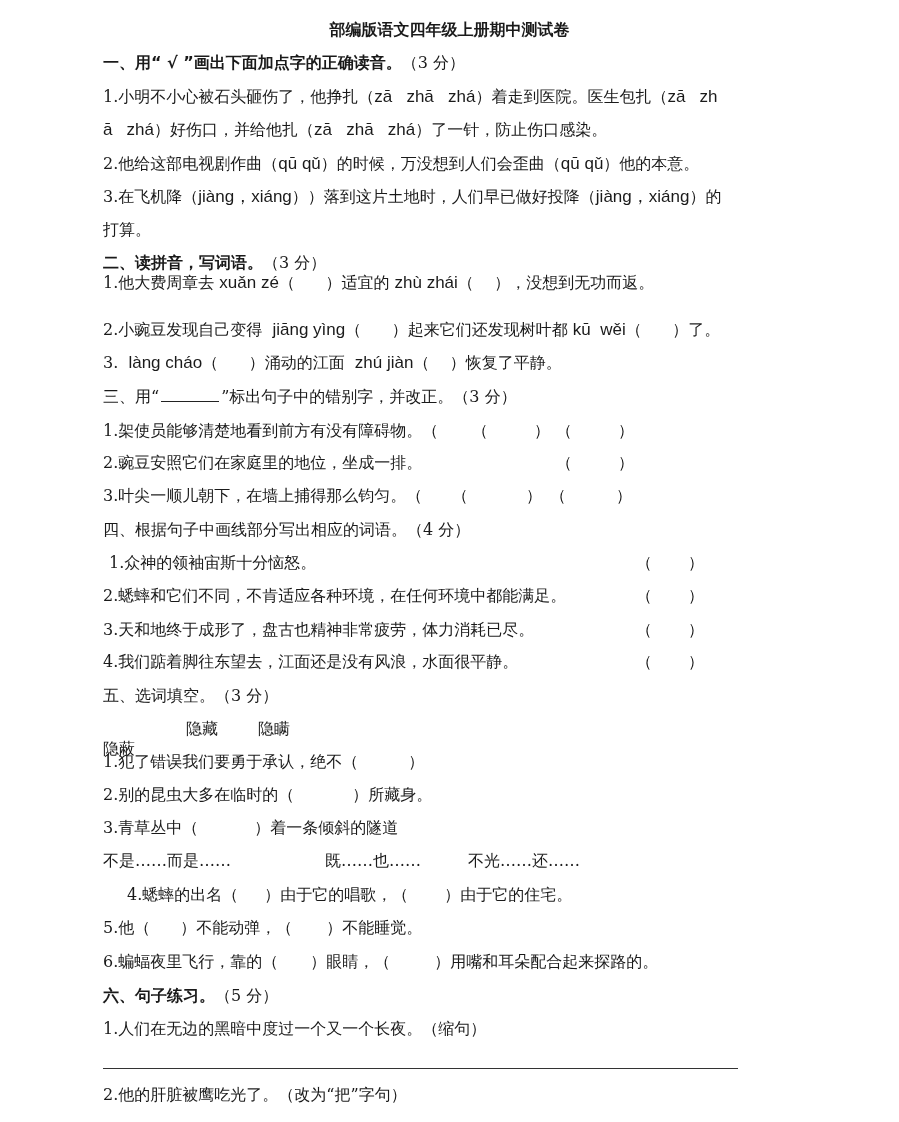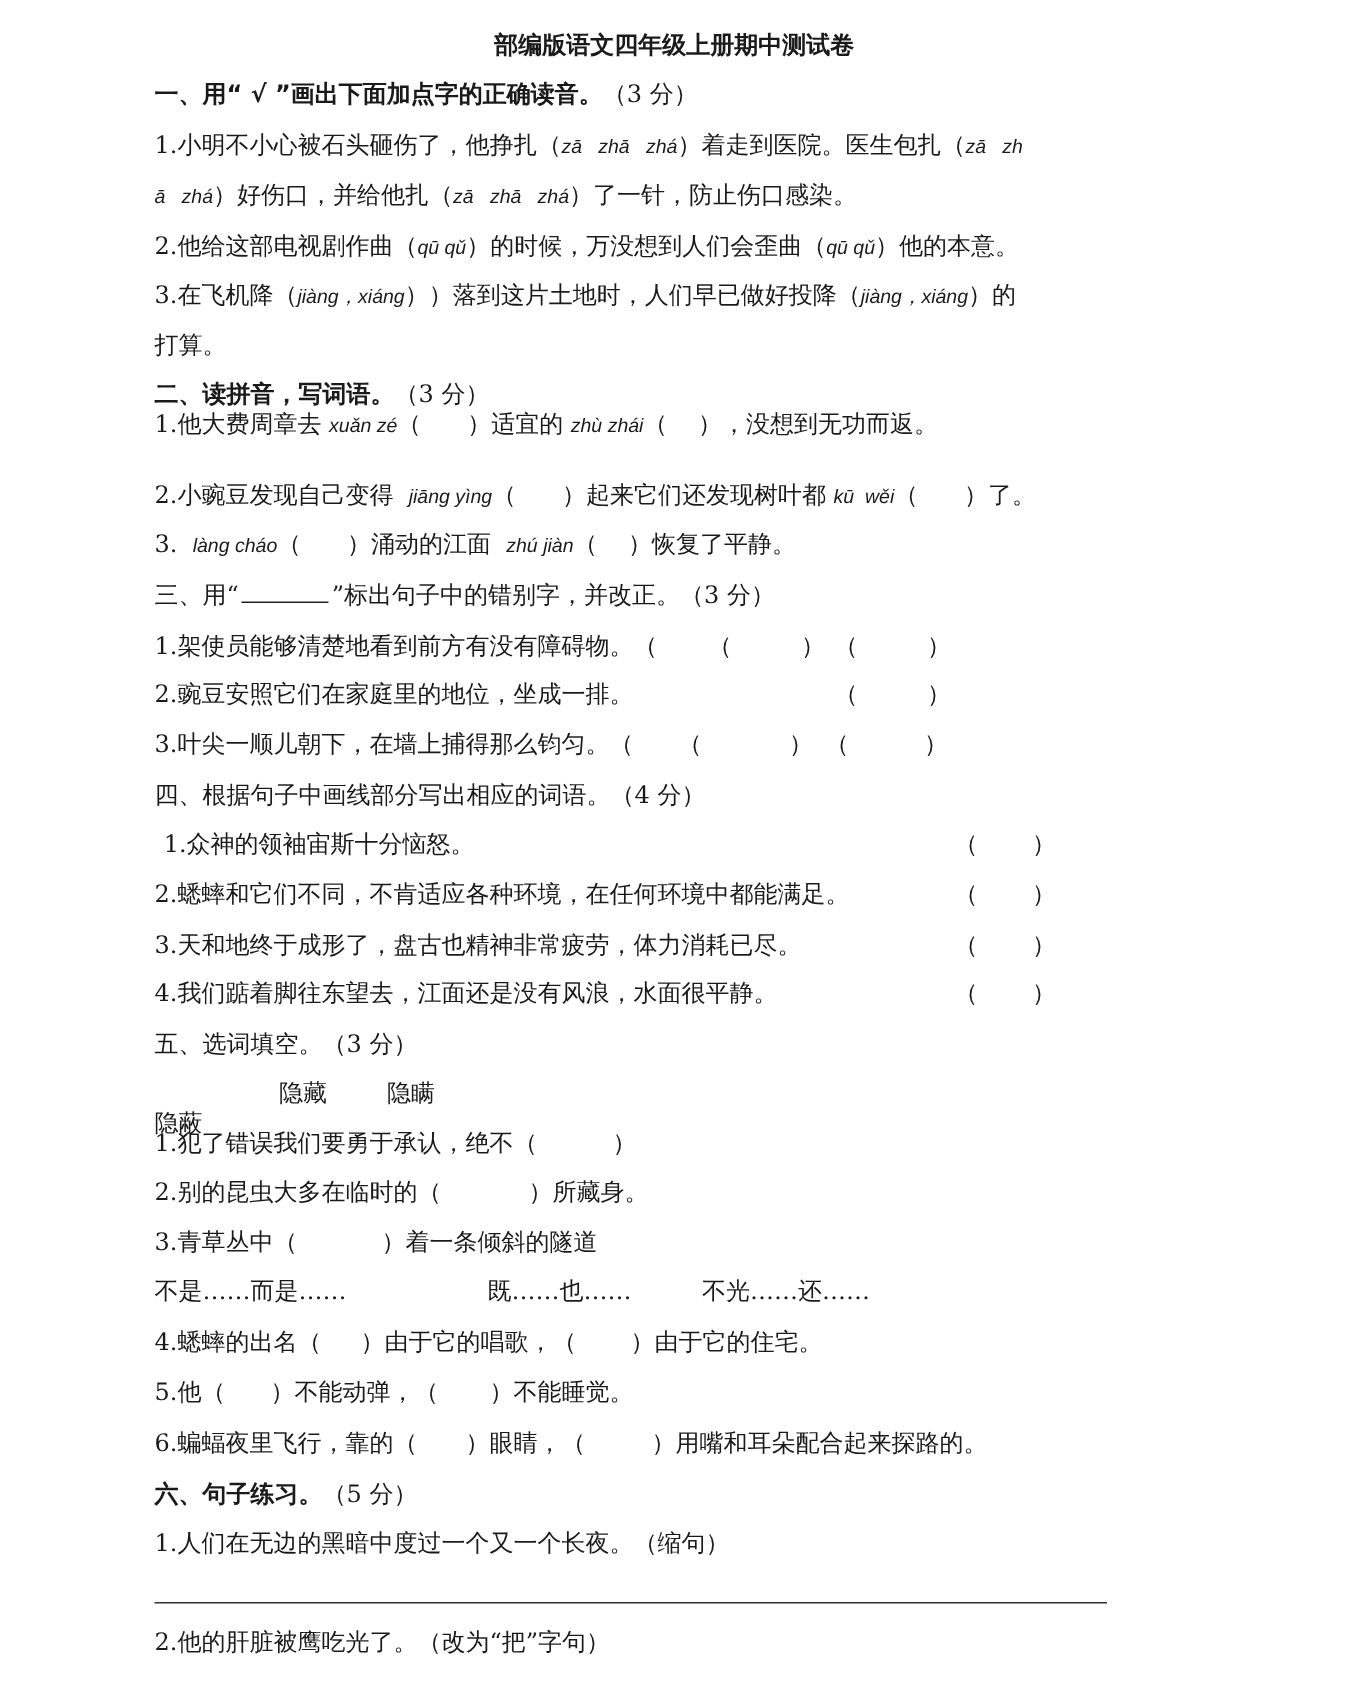--- a/index.html
+++ b/index.html
@@ -2,21 +2,21 @@
 <html><head>
 <meta charset="utf-8">
 <style>
   html, body { margin:0; padding:0; background:#ffffff; }
   body { width:899px; height:1122px; position:relative; overflow:hidden;
          font-family:"DejaVu Serif", "Liberation Serif", serif; color:#1a1a1a; }
   .line { position:absolute; left:103px; white-space:nowrap; font-size:16px; line-height:22px; }
   .title { position:absolute; left:0; width:899px; top:20px; text-align:center;
            font-family:"DejaVu Sans", sans-serif; font-weight:bold; font-size:16px; }
   .hb { font-family:"DejaVu Sans", sans-serif; font-weight:bold; }
-  .py { font-family:"Liberation Sans", sans-serif; font-size:13px;font-style:italic; }
+  .py { font-family:"Liberation Sans", sans-serif; font-size:17px; }
   .u { text-underline-offset:4px; text-decoration-thickness:1px; }
   .blank { display:inline-block; }
   .abs { position:absolute; white-space:nowrap; font-size:16px; line-height:22px; }
   .rule { position:absolute; left:103px; width:635px; top:1068px; height:0;
           border-top:1.5px solid #333; }
   .underscore { display:inline-block; width:58px; border-bottom:1.5px solid #222; height:12px; vertical-align:baseline; margin:0 2px; }
 </style>
 </head>
 <body>
 
@@ -111,21 +111,21 @@
   <span>2.别的昆虫大多在临时的（</span><span class="blank" style="width:58px;"></span><span>）所藏身。</span>
 </div>
 <div class="line" style="top:817px;">
   <span>3.青草丛中（</span><span class="blank" style="width:56px;"></span><span>）着一条倾斜的隧道</span>
 </div>
 
 <div class="abs" style="left:103px; top:850px;">不是……而是……</div>
 <div class="abs" style="left:313px; top:850px;margin-left:12px;">既……也……</div>
 <div class="abs" style="left:468px; top:850px;">不光……还……</div>
 
-<div class="line" style="top:884px;">
+<div class="line" style="top:884px;margin-left:24px;">
   <span>4.蟋蟀的出名（</span><span class="blank" style="width:26px;"></span><span>）由于它的唱歌，（</span><span class="blank" style="width:36px;"></span><span>）由于它的住宅。</span>
 </div>
 <div class="line" style="top:917px;">
   <span>5.他（</span><span class="blank" style="width:30px;"></span><span>）不能动弹，（</span><span class="blank" style="width:34px;"></span><span>）不能睡觉。</span>
 </div>
 <div class="line" style="top:951px;">
   <span>6.蝙蝠夜里飞行，靠的（</span><span class="blank" style="width:32px;"></span><span>）眼睛，（</span><span class="blank" style="width:44px;"></span><span>）用嘴和耳朵配合起来探路的。</span>
 </div>
 
 <div class="line" style="top:985px;">

